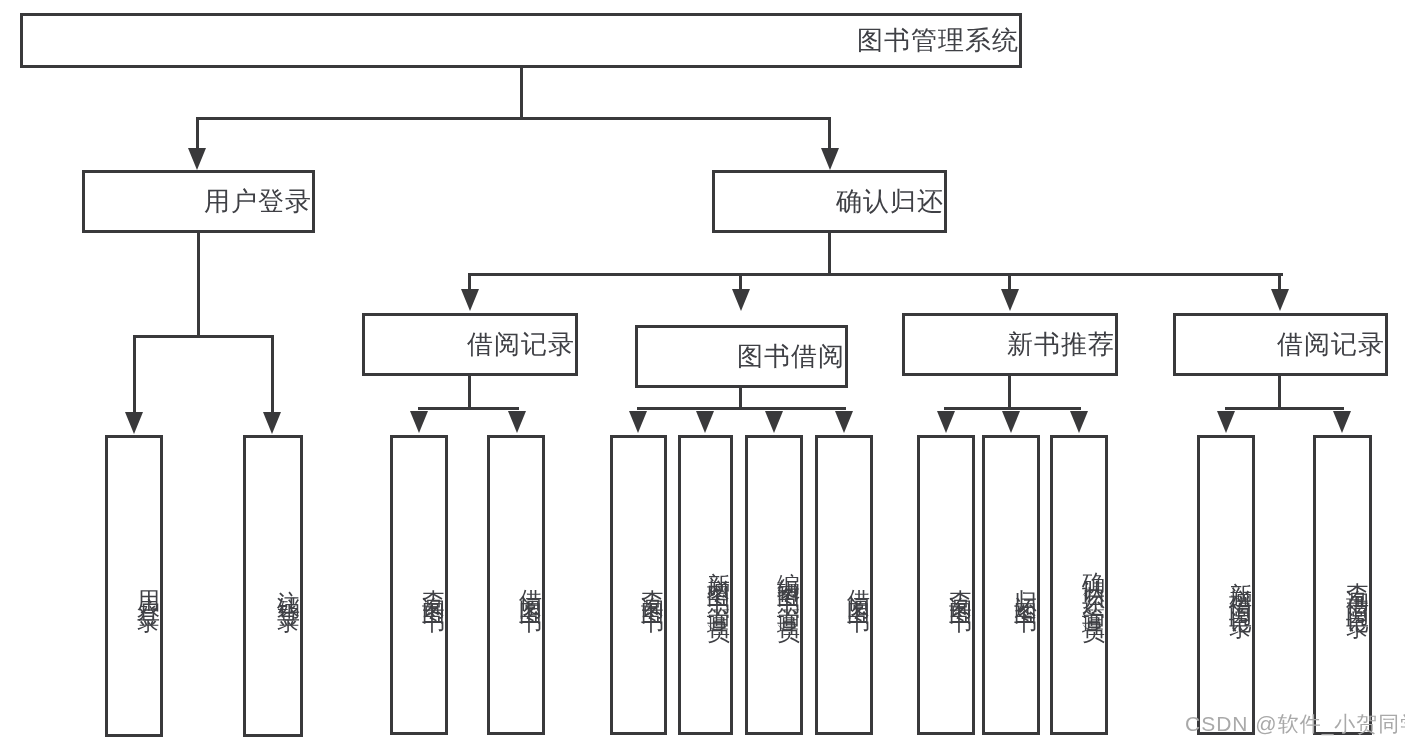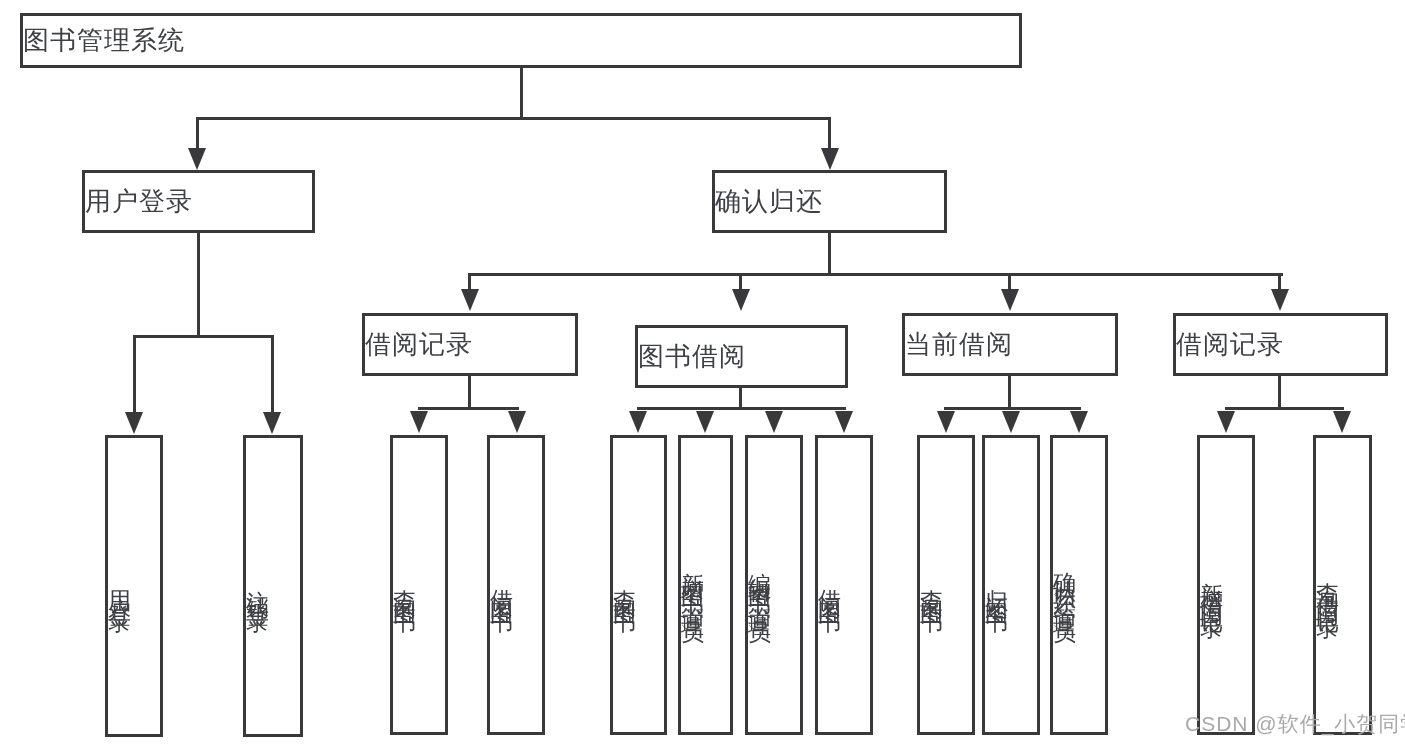--- a/index.html
+++ b/index.html
@@ -3,21 +3,21 @@
 <meta charset="utf-8">
 <style>
   html,body { margin:0; padding:0; background:#ffffff; }
   .canvas {
     position:relative; width:1405px; height:747px; background:#ffffff;
     font-family:"Liberation Sans", sans-serif; overflow:hidden;
   }
   .box {
     position:absolute; box-sizing:border-box;
     border:3px solid #39393b; background:#ffffff;
-    display:flex; align-items:center; justify-content:flex-start;
+    display:flex; align-items:center; justify-content:flex-end;
     z-index:2;
   }
   .hlbl { font-size:26px; color:#3f4045; letter-spacing:1px; white-space:nowrap; }
   .vlbl {
     writing-mode:vertical-rl; text-orientation:mixed;
     font-size:23px; color:#3f4045; letter-spacing:7px; line-height:1;
     white-space:nowrap;
   }
   .ln { position:absolute; background:#39393b; z-index:1; }
   .arr {
@@ -71,21 +71,21 @@
   <div class="arr" style="left:1001px; top:289px;"></div>
   <div class="arr" style="left:1271px; top:289px;"></div>
 
   <div class="box" style="left:362px; top:313px; width:216px; height:63px;">
     <span class="hlbl">借阅记录</span>
   </div>
   <div class="box" style="left:635px; top:325px; width:213px; height:63px;">
     <span class="hlbl">图书借阅</span>
   </div>
   <div class="box" style="left:902px; top:313px; width:216px; height:63px;">
-    <span class="hlbl">当前借阅</span>
+    <span class="hlbl">新书推荐</span>
   </div>
   <div class="box" style="left:1173px; top:313px; width:215px; height:63px;">
     <span class="hlbl">借阅记录</span>
   </div>
 
   <div class="ln" style="left:468px; top:376px; width:3px; height:34px;"></div>
   <div class="ln" style="left:418px; top:407px; width:101px; height:3px;"></div>
   <div class="arr" style="left:410px; top:411px;"></div>
   <div class="arr" style="left:508px; top:411px;"></div>
 

